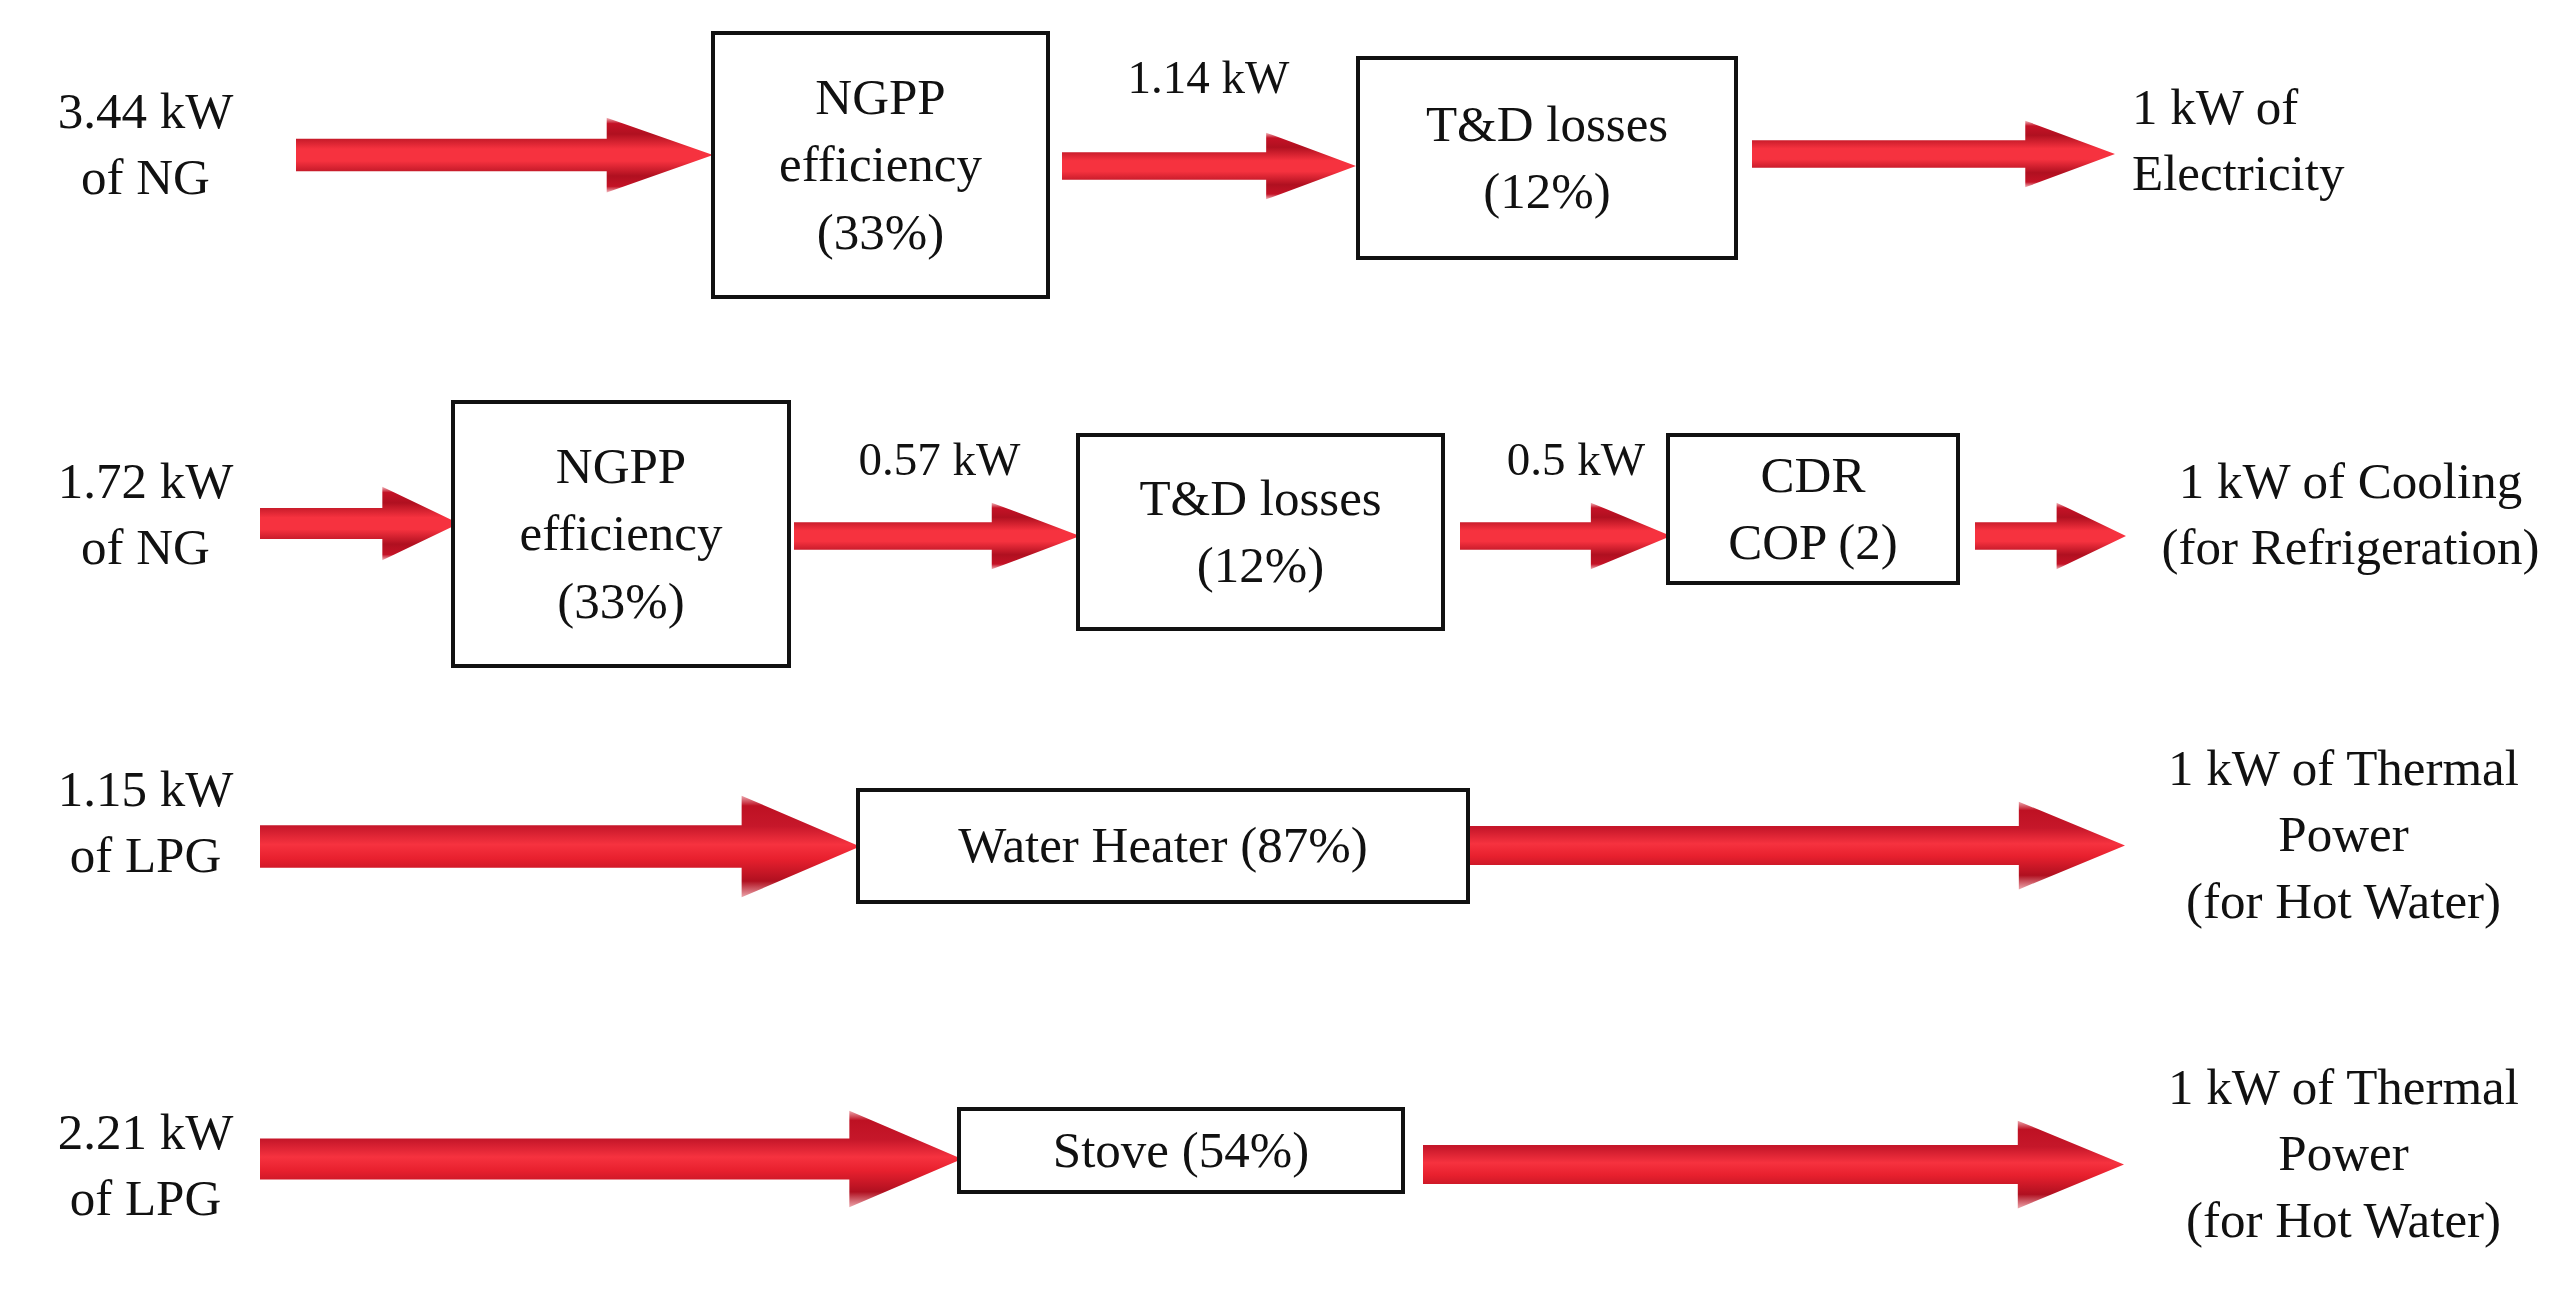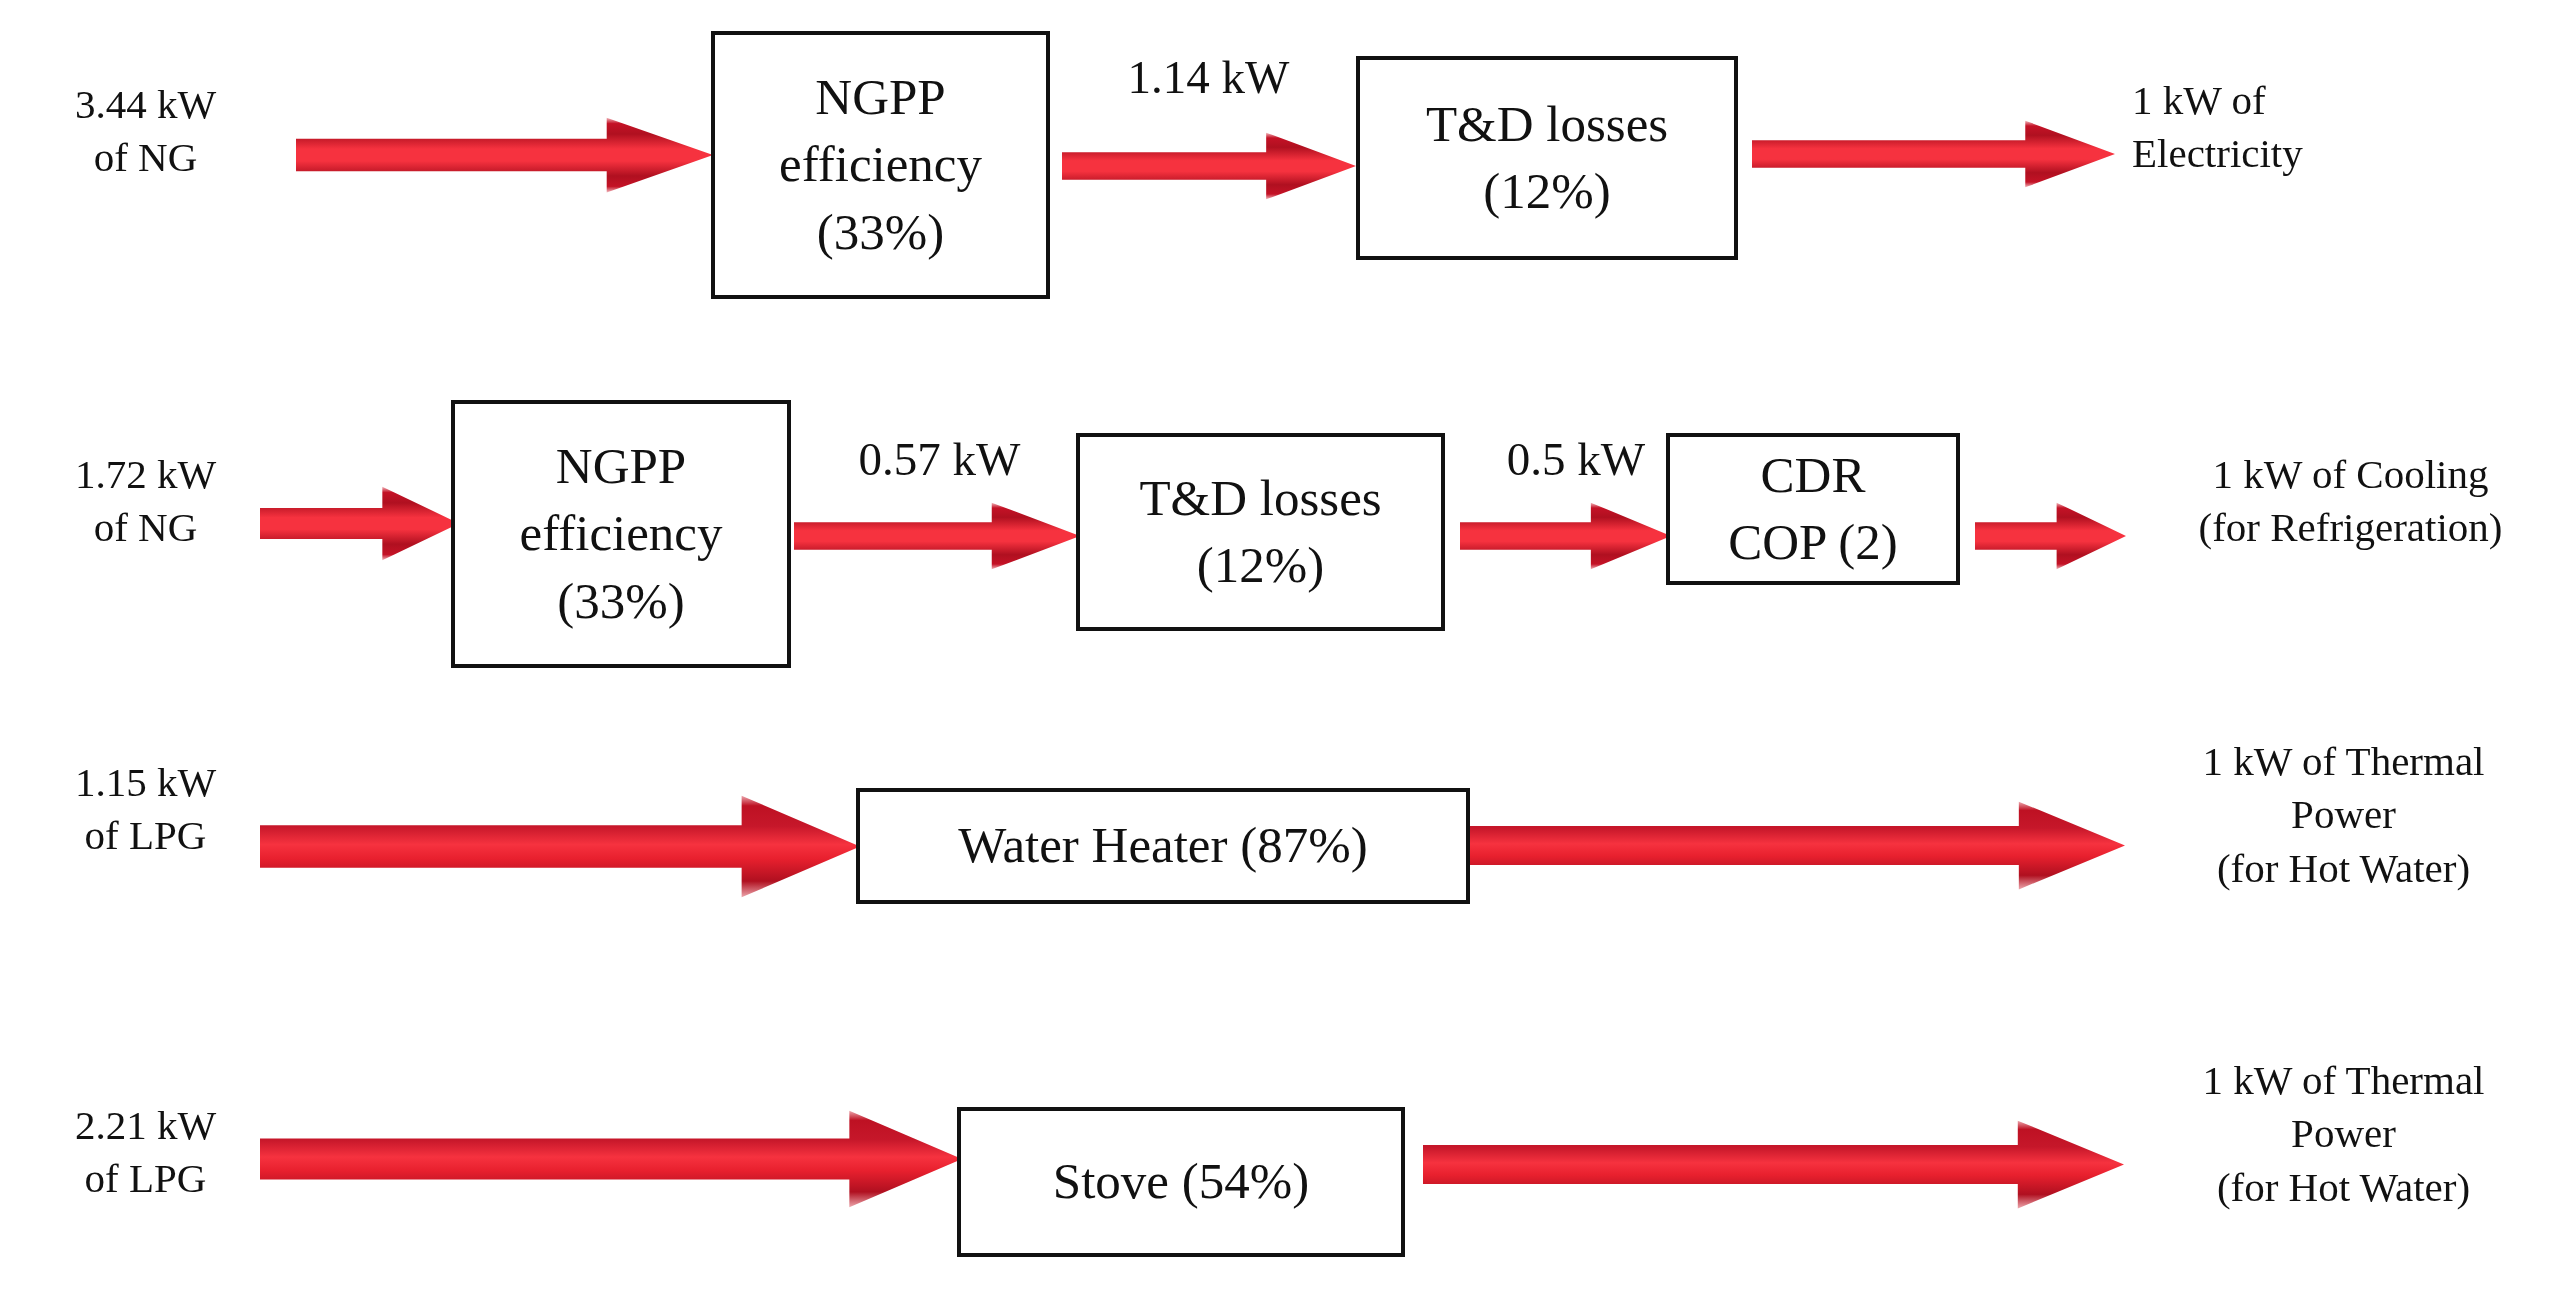--- a/index.html
+++ b/index.html
@@ -15,21 +15,21 @@
     font-family: "Liberation Serif", "DejaVu Serif", serif;
     color: #151515;
     overflow: hidden;
   }
 
   
   .label {
     position: absolute;
     text-align: center;
     line-height: 1.30;
-    font-size: 41px;
+    font-size: 51px;
     color: #111111;
     white-space: pre-line;
     font-family: "Liberation Serif", "DejaVu Serif", serif;
   }
   .label.flow {
     font-size: 47px;
     line-height: 1.2;
   }
 
   
@@ -197,21 +197,21 @@
 
   <div class="label" style="left:23px; top:1099px; width:245px;">2.21 kW
 of LPG</div>
 
   <div class="arrow" style="left:260px; top:1109px; width:702px; height:100px;">
     <svg viewBox="0 0 860 122" preserveAspectRatio="none">
       <polygon points="0,36 722,36 722,2 860,61 722,120 722,86 0,86" fill="url(#arrowGradTall)"></polygon>
     </svg>
   </div>
 
-  <div class="box" style="left:957px; top:1107px; width:448px; height:150px; font-size:51px;">
+  <div class="box" style="left:957px; top:1107px; width:448px; height:87px; font-size:51px;">
     <span class="box-text">Stove (54%)</span>
   </div>
 
   <div class="arrow" style="left:1423px; top:1119px; width:701px; height:91px;">
     <svg viewBox="0 0 858 112" preserveAspectRatio="none">
       <polygon points="0,32 728,32 728,2 858,56 728,110 728,80 0,80" fill="url(#arrowGradTall)"></polygon>
     </svg>
   </div>
 
   <div class="label" style="left:2115px; top:1054px; width:457px; text-align:center;">1 kW of Thermal

